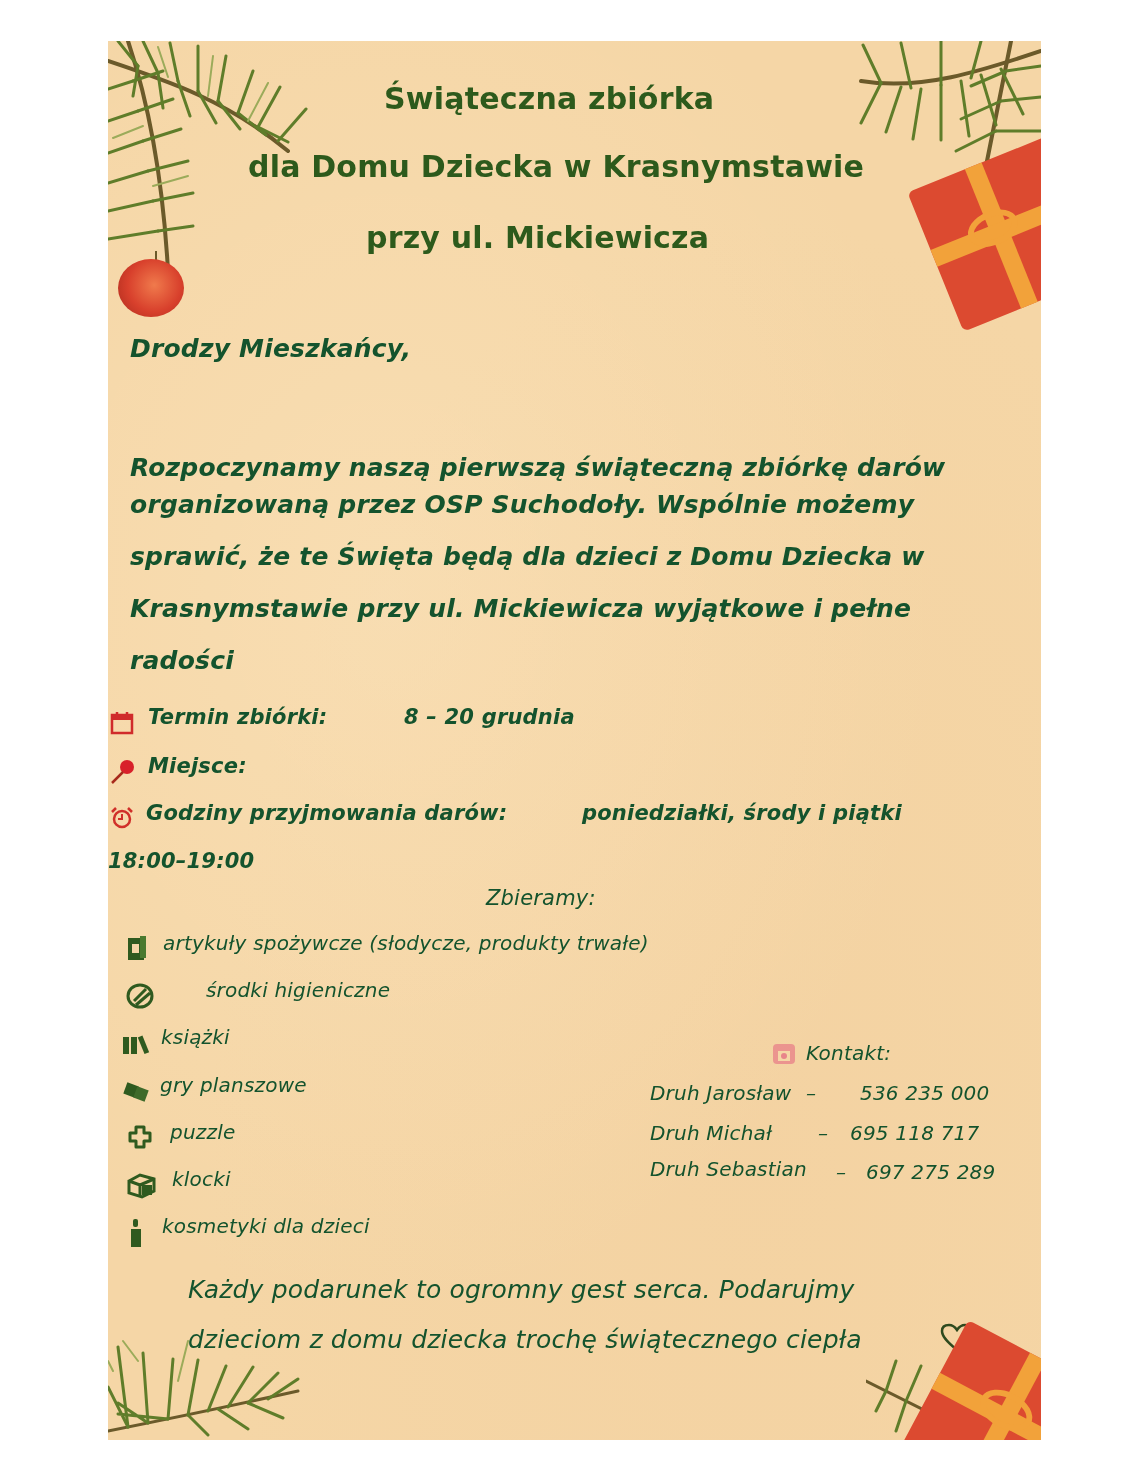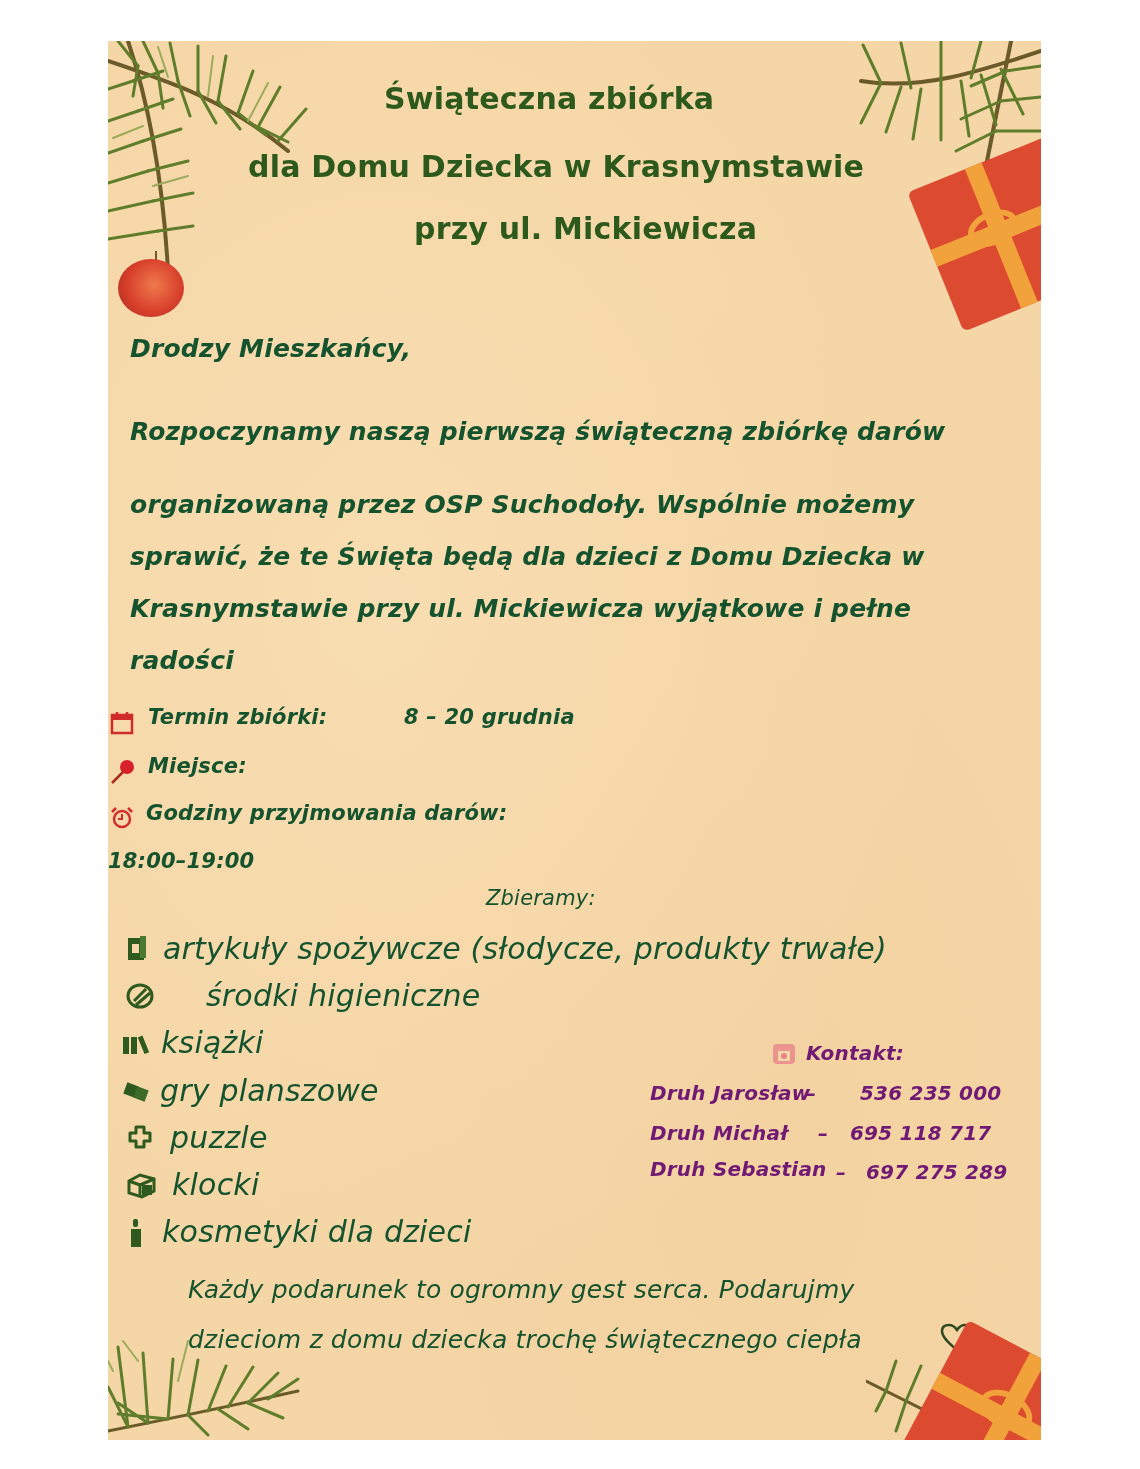--- a/index.html
+++ b/index.html
@@ -5,22 +5,22 @@
   html, body { margin:0; padding:0; background:#ffffff; }
   body { width:1140px; height:1469px; position:relative; overflow:hidden; font-family:"DejaVu Sans", sans-serif; }
   .poster { position:absolute; left:108px; top:41px; width:933px; height:1399px; background:#f5d6a6; overflow:hidden; }
   .poster .grain { position:absolute; inset:0; background:
       radial-gradient(ellipse at 30% 40%, rgba(255,235,200,0.35), transparent 60%),
       radial-gradient(ellipse at 70% 80%, rgba(240,200,150,0.25), transparent 60%); }
   .txt { position:absolute; color:#14532d; white-space:nowrap; font-family:"DejaVu Sans", sans-serif; font-style:italic; letter-spacing:0.2px; }
   .title { font-size:30px; font-weight:bold; font-style:normal; color:#2d5a1c; }
   .body-line { font-size:25px; font-weight:bold; }
   .info { font-size:21px; font-weight:bold; }
-  .item { font-size:30px; font-weight:bold; }
-  .contact { font-size:20px; font-weight:bold; color:#701a75; }
+  .item { font-size:20px; font-weight:bold; }
+  .contact { font-size:20px; font-weight:normal; color:#14532d; }
   .icon-red { position:absolute; }
   .icon-green { position:absolute; }
   .deco { position:absolute; }
 </style>
 </head>
 <body>
 
 <div class="poster">
   <div class="grain"></div>
 
@@ -54,25 +54,25 @@
   </svg>
 
   <div class="deco" style="left:822px;top:118px;width:150px;height:150px;transform:rotate(-22deg);background:#dc4a30;border-radius:6px;">
     <div style="position:absolute;left:62px;top:0;width:18px;height:150px;background:#f2a23a;"></div>
     <div style="position:absolute;left:0;top:62px;width:150px;height:18px;background:#f2a23a;"></div>
     <div style="position:absolute;left:40px;top:48px;width:40px;height:22px;border:6px solid #f2a23a;border-radius:50%;"></div>
   </div>
 
   <div class="txt title" style="left:276px;top:40px;">Świąteczna zbiórka</div>
   <div class="txt title" style="left:140px;top:108px;">dla Domu Dziecka w Krasnymstawie</div>
-  <div class="txt title" style="left:258px;top:170px;margin-left:48px;">przy ul. Mickiewicza</div>
+  <div class="txt title" style="left:258px;top:179px;">przy ul. Mickiewicza</div>
 
   <div class="txt body-line" style="left:22px;top:293px;">Drodzy Mieszkańcy,</div>
 
-  <div class="txt body-line" style="left:22px;top:376px;">Rozpoczynamy naszą pierwszą świąteczną zbiórkę darów</div>
+  <div class="txt body-line" style="left:22px;top:412px;">Rozpoczynamy naszą pierwszą świąteczną zbiórkę darów</div>
   <div class="txt body-line" style="left:22px;top:449px;">organizowaną przez OSP Suchodoły. Wspólnie możemy</div>
   <div class="txt body-line" style="left:22px;top:501px;">sprawić, że te Święta będą dla dzieci z Domu Dziecka w</div>
   <div class="txt body-line" style="left:22px;top:553px;">Krasnymstawie przy ul. Mickiewicza wyjątkowe i pełne</div>
   <div class="txt body-line" style="left:22px;top:605px;">radości</div>
 
   <svg class="icon-red" style="left:2px;top:670px" width="24" height="24" viewBox="0 0 24 24">
     <rect x="2" y="4" width="20" height="18" fill="none" stroke="#d02b2b" stroke-width="2.5"></rect>
     <rect x="2" y="4" width="20" height="5" fill="#d02b2b"></rect>
     <line x1="7" y1="1" x2="7" y2="6" stroke="#d02b2b" stroke-width="2.5"></line>
     <line x1="17" y1="1" x2="17" y2="6" stroke="#d02b2b" stroke-width="2.5"></line>
@@ -85,20 +85,21 @@
     <line x1="13" y1="13" x2="2" y2="24" stroke="#a82a1c" stroke-width="2.5"></line>
   </svg>
   <div class="txt info" style="left:40px;top:713px;">Miejsce:</div>
 
   <svg class="icon-red" style="left:2px;top:765px" width="24" height="24" viewBox="0 0 24 24">
     <circle cx="12" cy="13" r="8" fill="none" stroke="#d0302a" stroke-width="2.5"></circle>
     <path d="M12 8 v5 h-4" fill="none" stroke="#d0302a" stroke-width="2"></path>
     <path d="M2 6 l4 -4 M22 6 l-4 -4" stroke="#d0302a" stroke-width="2.5"></path>
   </svg>
   <div class="txt info" style="left:38px;top:760px;">Godziny przyjmowania darów:</div>
+  <div class="txt info" style="left:474px;top:760px;">poniedziałki, środy i piątki</div>
   <div class="txt info" style="left:0px;top:808px;">18:00–19:00</div>
 
   <div class="txt info" style="left:346px;top:845px;font-weight:normal;margin-left:32px;">Zbieramy:</div>
 
   <svg class="icon-green" style="left:18px;top:893px" width="22" height="28" viewBox="0 0 22 28">
     <rect x="2" y="4" width="16" height="22" fill="#2f5a1f"></rect>
       <rect x="14" y="2" width="6" height="22" fill="#4a7a30"></rect>
       <rect x="6" y="10" width="7" height="9" fill="#f5d6a6"></rect>
   </svg>
   <div class="txt item" style="left:55px;top:890px;font-weight:normal;">artykuły spożywcze (słodycze, produkty trwałe)</div>

